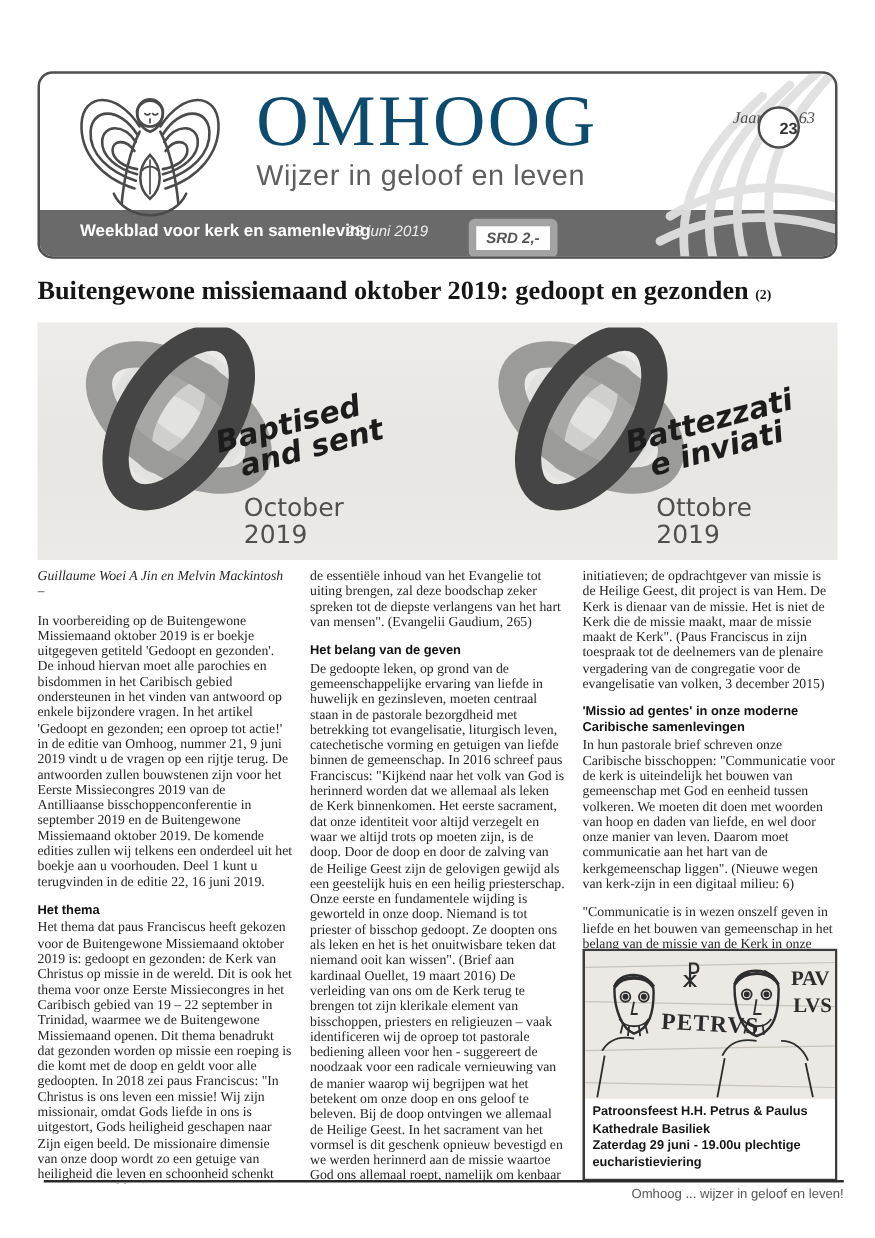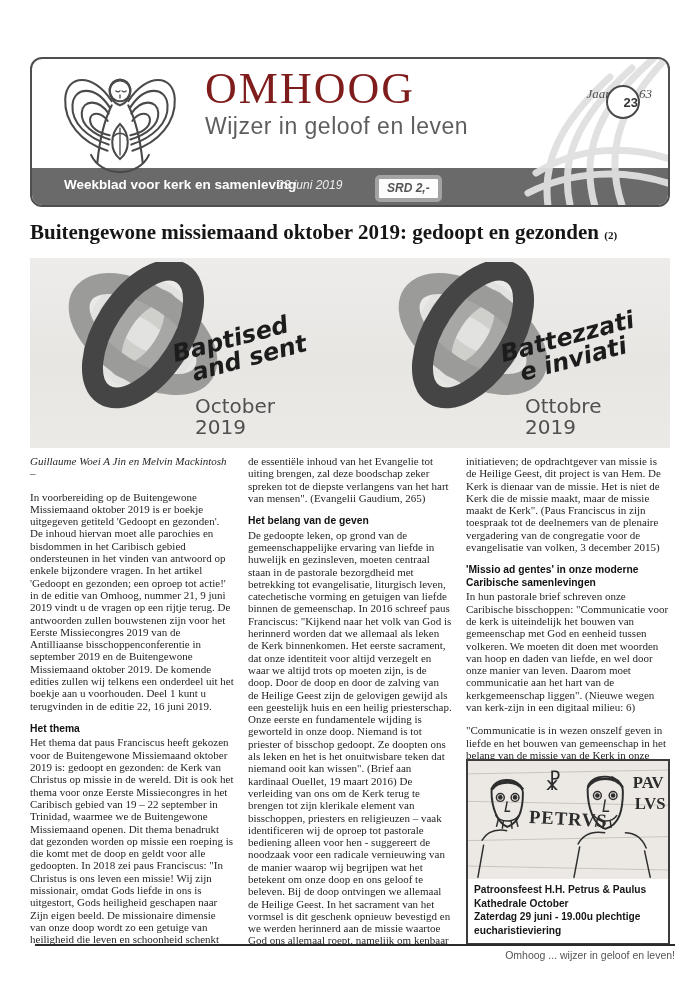--- a/index.html
+++ b/index.html
@@ -8,22 +8,22 @@
     font-family:"Liberation Serif", serif;color:#222;overflow:hidden;
   }
   
   .masthead{
     position:absolute;left:30px;top:57px;width:636px;height:146px;
     border:2px solid #4f4f4f;border-radius:12px;background:#fff;overflow:hidden;
   }
   .angel{position:absolute;left:26px;top:5px;width:124px;height:124px;z-index:2;}
   .title-block{position:absolute;left:173px;top:8px;z-index:2;}
   .mast-title{
-    font-family:"Liberation Serif",serif;font-size:44px;line-height:1.02;
-    color:#7f1d1d;letter-spacing:2px;font-weight:400;
+    font-family:"Liberation Serif",serif;font-size:58px;line-height:1.02;
+    color:#0c4a6e;letter-spacing:2px;font-weight:400;
   }
   .mast-subtitle{
     font-family:"Liberation Sans",sans-serif;font-size:23px;color:#5e5e5e;
     letter-spacing:0.5px;margin-top:1px;
   }
   .volume{
     position:absolute;right:16px;top:7px;z-index:4;
     font-style:italic;font-size:13px;color:#4c4c4c;font-family:"Liberation Serif",serif;margin-top:20px;
   }
   .issue-circle{
@@ -40,21 +40,21 @@
     position:absolute;left:32px;top:9px;color:#fff;font-weight:bold;
     font-family:"Liberation Sans",sans-serif;font-size:13.5px;z-index:4;
   }
   .bar-date{
     position:absolute;left:245px;top:10px;color:#eee;font-style:italic;
     font-family:"Liberation Sans",sans-serif;font-size:12px;z-index:4;
   }
   .price-badge{
     position:absolute;left:343px;top:7px;background:#fdfdfd;border-radius:5px;
     padding:2px 8px 3px;font-family:"Liberation Sans",sans-serif;font-size:12px;
-    font-weight:bold;font-style:italic;color:#555;z-index:4;border:4px solid #a3a3a3;
+    font-weight:bold;font-style:italic;color:#555;z-index:4;border:6px solid #a3a3a3;
   }
   
   .headline{
     position:absolute;left:30px;top:220px;width:640px;
     font-size:21px;font-weight:bold;color:#161616;font-family:"Liberation Serif",serif;
   }
   .headline .part{font-size:11px;font-weight:bold;}
   
   .hero{
     position:absolute;left:30px;top:258px;width:640px;height:190px;
@@ -267,21 +267,21 @@
           <path d="M128 54 C134 62 147 62 152 54 M132 58 l-2 8 M138 60 l0 8 M145 59 l1 8" stroke-width="1.5"></path>
           <path d="M112 84 C118 72 128 70 140 72 M108 118 L114 86 M160 72 C170 72 178 78 182 88 M186 118 L180 90" stroke-width="1.5"></path>
         </g>
         <text x="78" y="28" font-family="Liberation Serif, serif" font-size="22" fill="#2c2c2c">☧</text>
         <text x="62" y="62" font-family="Liberation Serif, serif" font-size="19" font-weight="bold" letter-spacing="1" fill="#2c2c2c" transform="rotate(3 62 62)">PETRVS</text>
         <text x="168" y="26" font-family="Liberation Serif, serif" font-size="17" font-weight="bold" fill="#2c2c2c">PAV</text>
         <text x="170" y="48" font-family="Liberation Serif, serif" font-size="17" font-weight="bold" fill="#2c2c2c">LVS</text>
       </svg>
       <div class="event-caption">
         <div>Patroonsfeest H.H. Petrus &amp; Paulus</div>
-        <div>Kathedrale October</div>
+        <div>Kathedrale Basiliek</div>
         <div>Zaterdag 29 juni - 19.00u plechtige eucharistieviering</div>
       </div>
     </div>
   </div>
 </div>
 
 <div class="footer-rule"></div>
 <div class="footer-slogan">Omhoog ... wijzer in geloof en leven!</div>
 
 </body></html>

